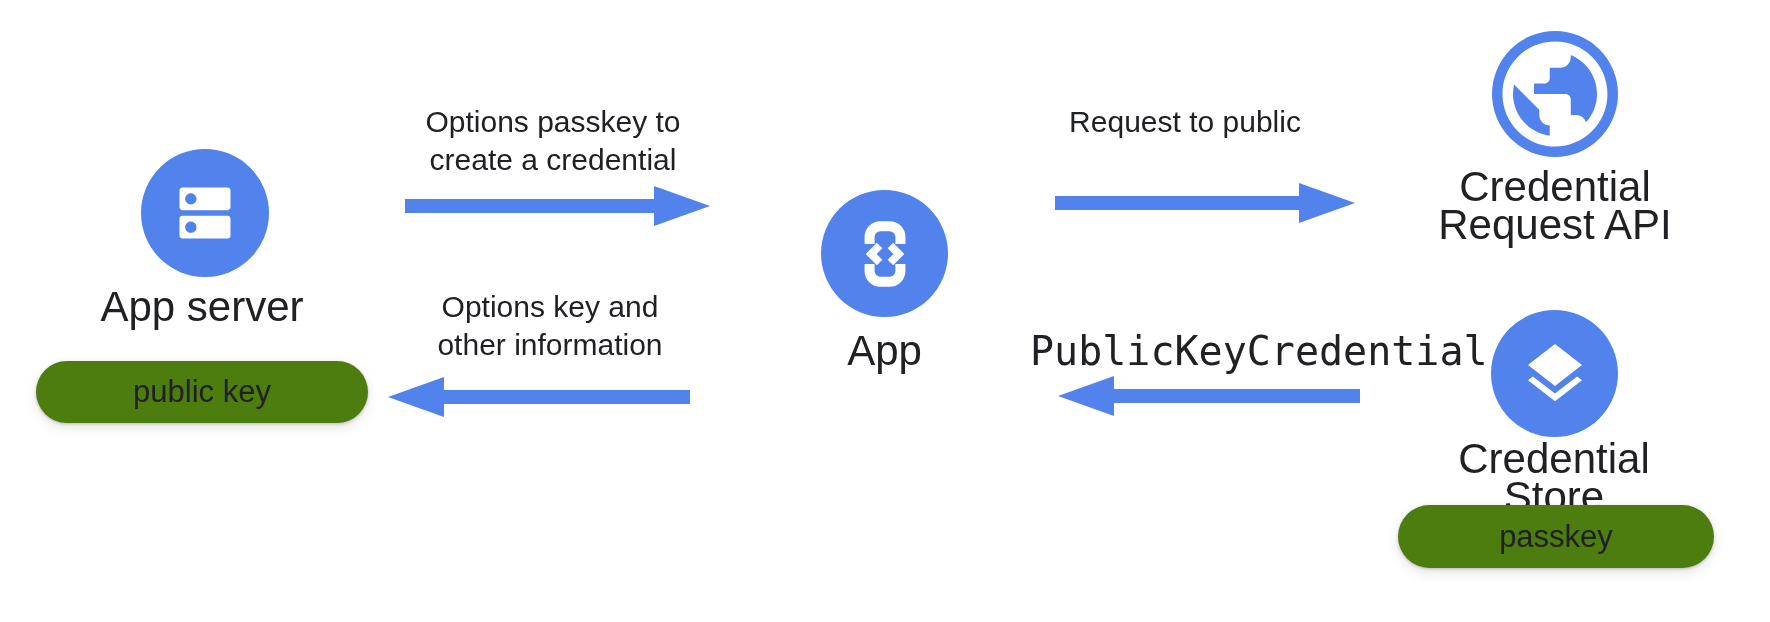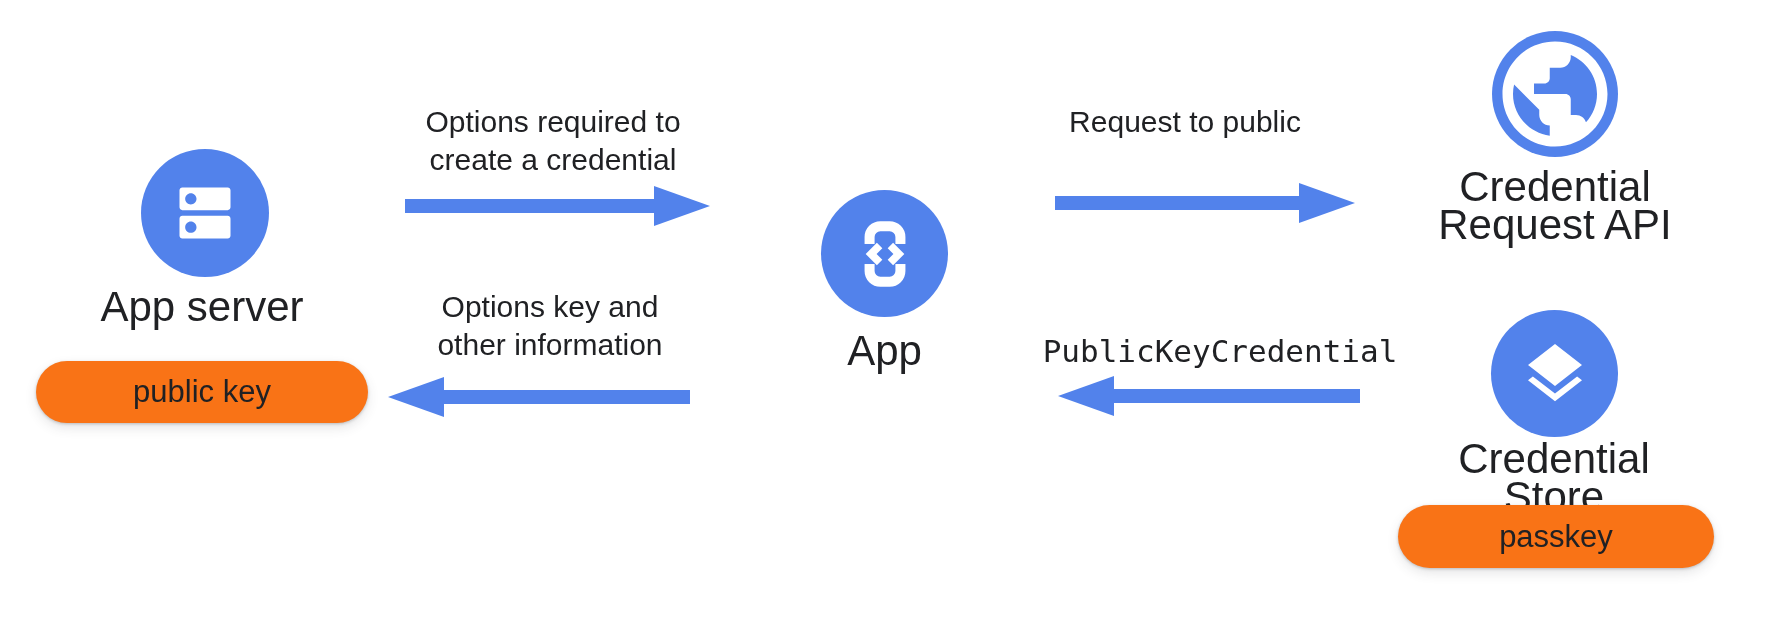--- a/index.html
+++ b/index.html
@@ -12,28 +12,28 @@
   #canvas{position:relative;width:1770px;height:622px;background:var(--bg);overflow:hidden;}
 
   
   .node-circle{position:absolute;border-radius:50%;background:var(--blue);
     display:flex;align-items:center;justify-content:center;}
   .node-circle svg{display:block;}
 
   .node-label{position:absolute;text-align:center;font-size:42px;line-height:38px;color:var(--text);}
 
   
-  .pill{position:absolute;background:#f97316;border-radius:32px;
+  .pill{position:absolute;background:#4d7c0f;border-radius:32px;
     box-shadow:0 1px 3px rgba(60,64,67,.28),0 5px 12px rgba(60,64,67,.13);
     display:flex;align-items:center;justify-content:center;
     font-size:31px;color:var(--text);}
 
   
   .flow-label{position:absolute;text-align:center;font-size:30px;line-height:38px;color:var(--text);}
-  .flow-label.mono{font-family:"DejaVu Sans Mono",monospace;font-size:31px;line-height:34px;}
+  .flow-label.mono{font-family:"DejaVu Sans Mono",monospace;font-size:40px;line-height:34px;}
 
   
   .arrow{position:absolute;height:40px;}
   .arrow .body{position:absolute;top:13px;height:14px;background:var(--blue);}
   .arrow.right .body{left:0;width:calc(100% - 50px);}
   .arrow.left  .body{right:0;width:calc(100% - 50px);}
   .arrow .head{position:absolute;top:0;width:0;height:0;
     border-top:20px solid transparent;border-bottom:20px solid transparent;}
   .arrow.right .head{right:0;border-left:56px solid var(--blue);}
   .arrow.left  .head{left:0;border-right:56px solid var(--blue);}
@@ -49,21 +49,21 @@
         <path fill="#ffffff" d="M20 13H4c-.55 0-1 .45-1 1v6c0 .55.45 1 1 1h16c.55 0 1-.45 1-1v-6c0-.55-.45-1-1-1zM7 19c-1.1 0-2-.9-2-2s.9-2 2-2 2 .9 2 2-.9 2-2 2zM20 3H4c-.55 0-1 .45-1 1v6c0 .55.45 1 1 1h16c.55 0 1-.45 1-1V4c0-.55-.45-1-1-1zM7 9c-1.1 0-2-.9-2-2s.9-2 2-2 2 .9 2 2-.9 2-2 2z"></path>
       </svg>
     </span>
   </div>
   <div class="node-label" style="left:36px;top:288px;width:332px;">App server</div>
   <div class="pill" style="left:36px;top:361px;width:332px;height:62px;">
     <span>public key</span>
   </div>
 
   <div class="flow-label" style="left:363px;top:103px;width:380px;">
-    <span>Options required to</span><br>
+    <span>Options passkey to</span><br>
     <span>create a credential</span>
   </div>
   <div class="arrow right" style="left:405px;top:186px;width:305px;">
     <div class="body"></div>
     <div class="head"></div>
   </div>
 
   <div class="node-circle" style="left:821px;top:190px;width:127px;height:127px;">
     <span>
       <svg width="74" height="74" viewBox="0 0 48 48">

